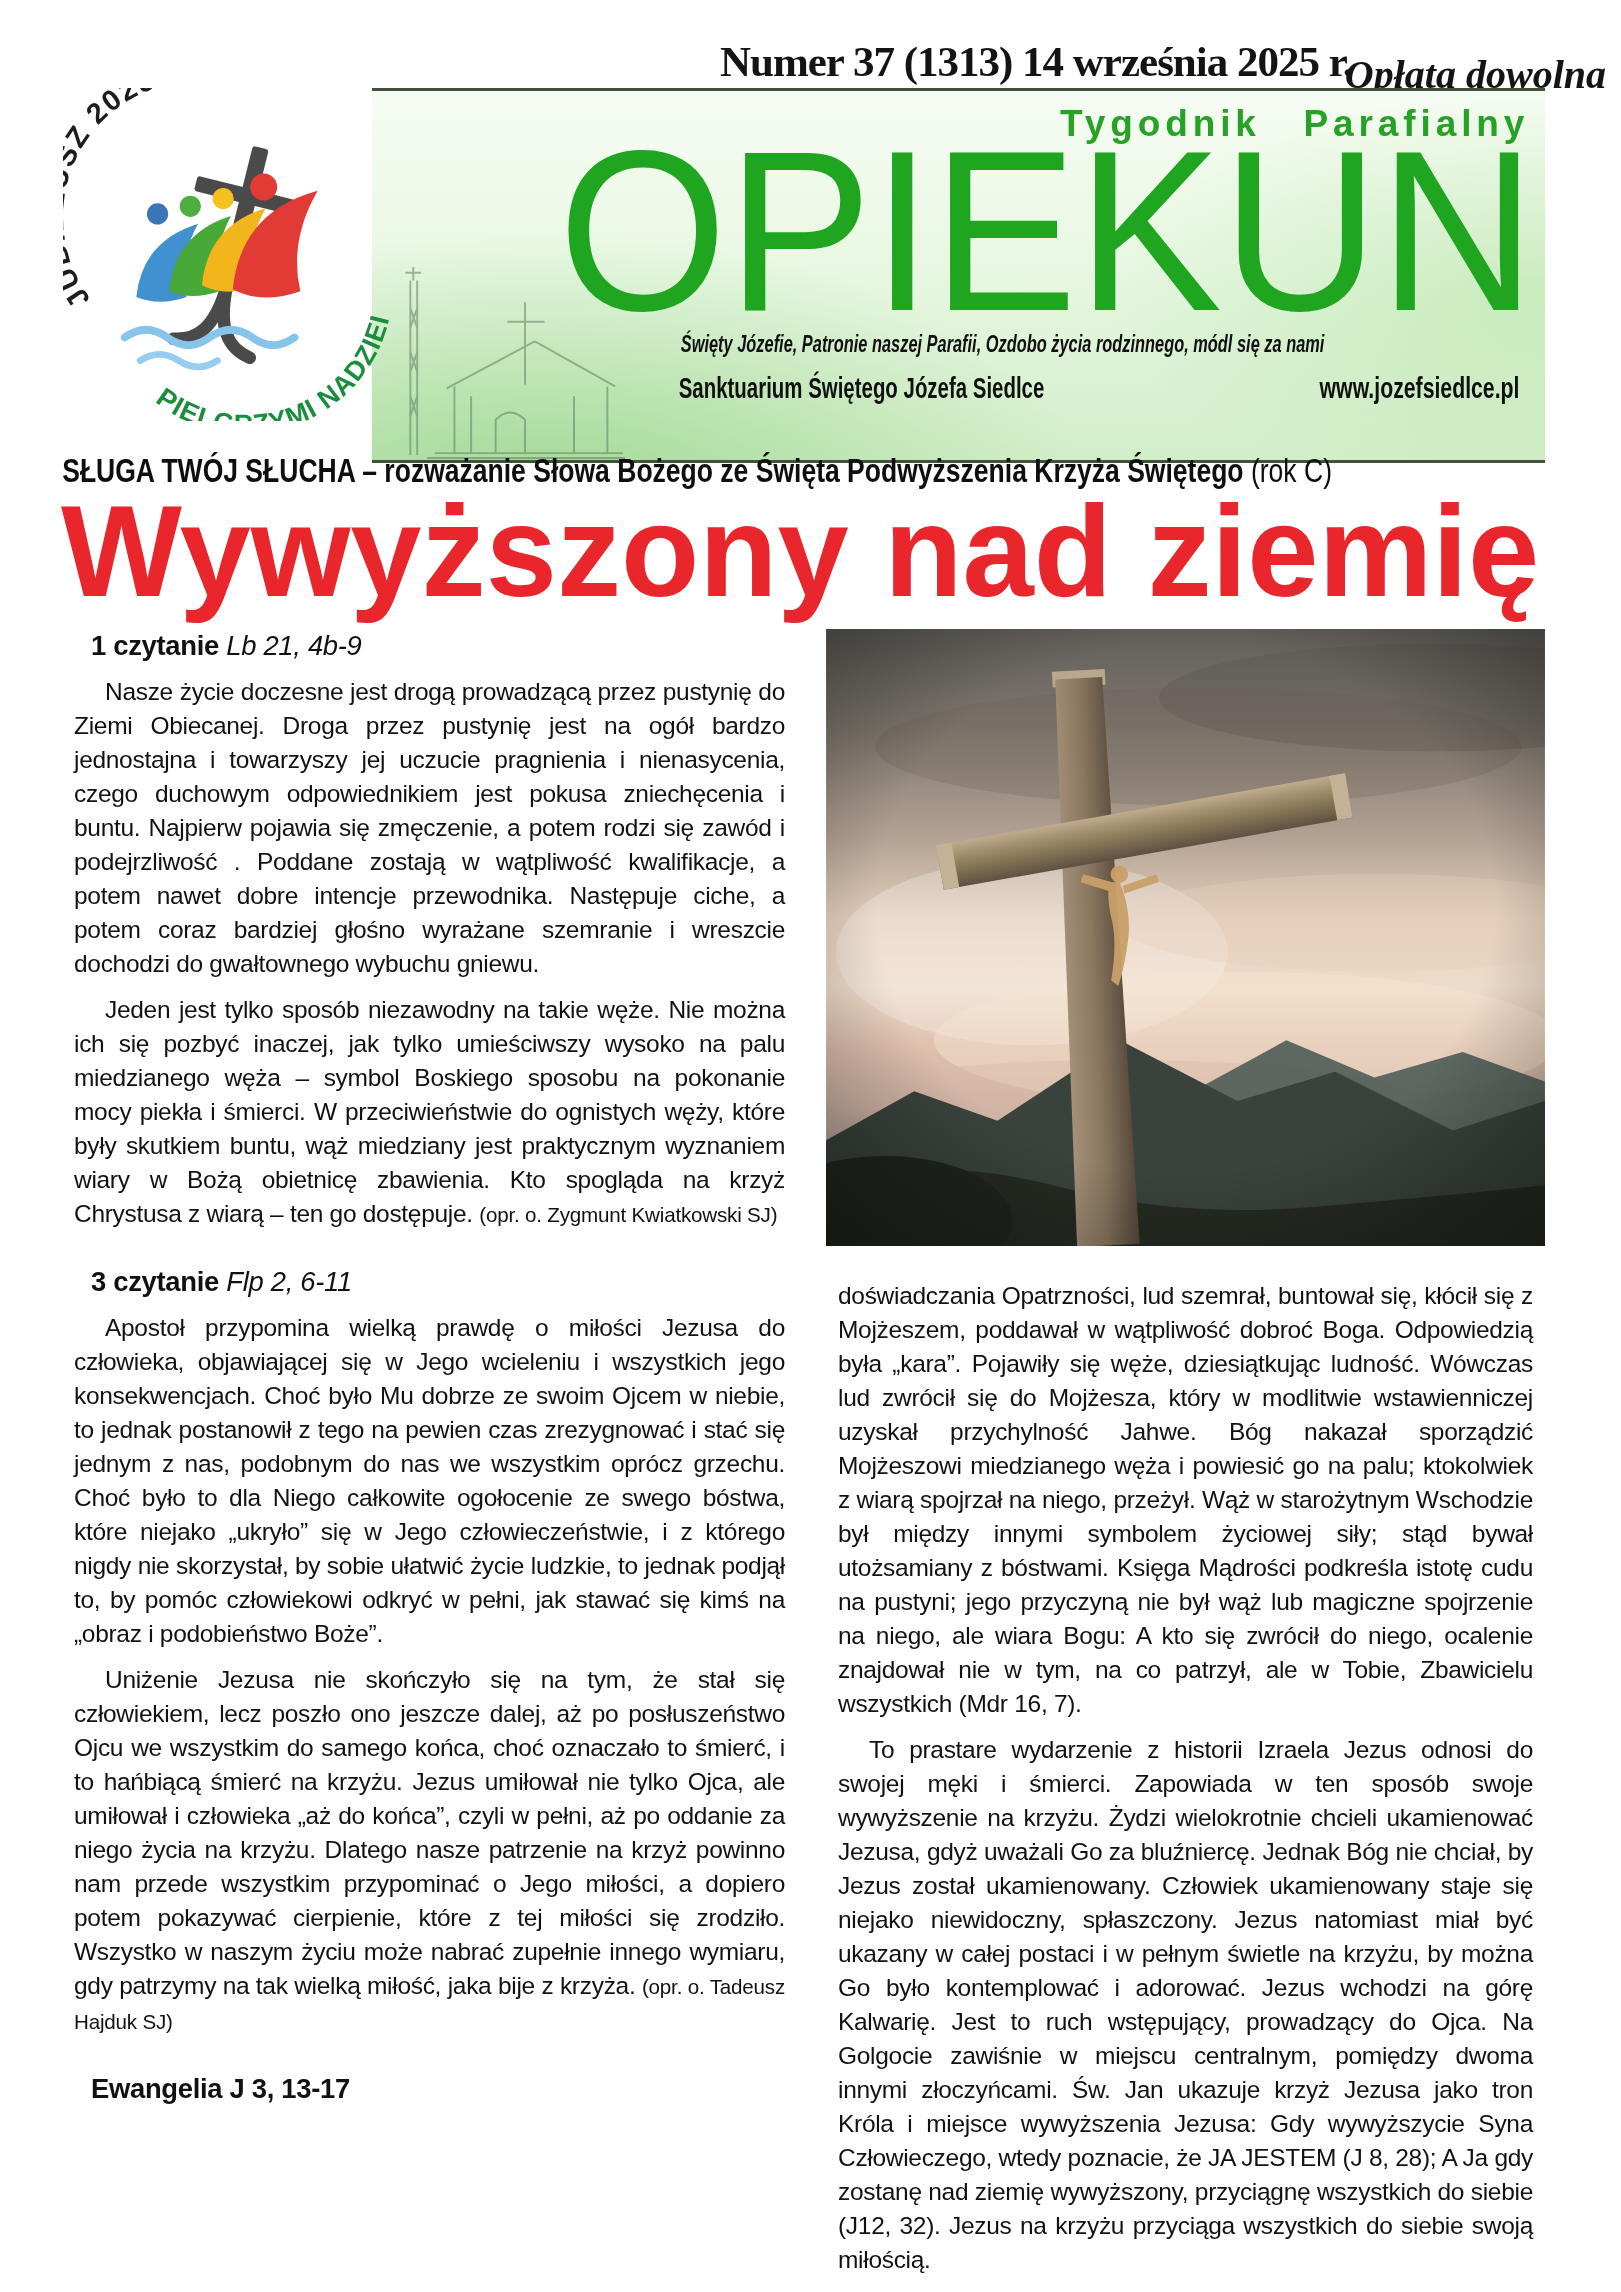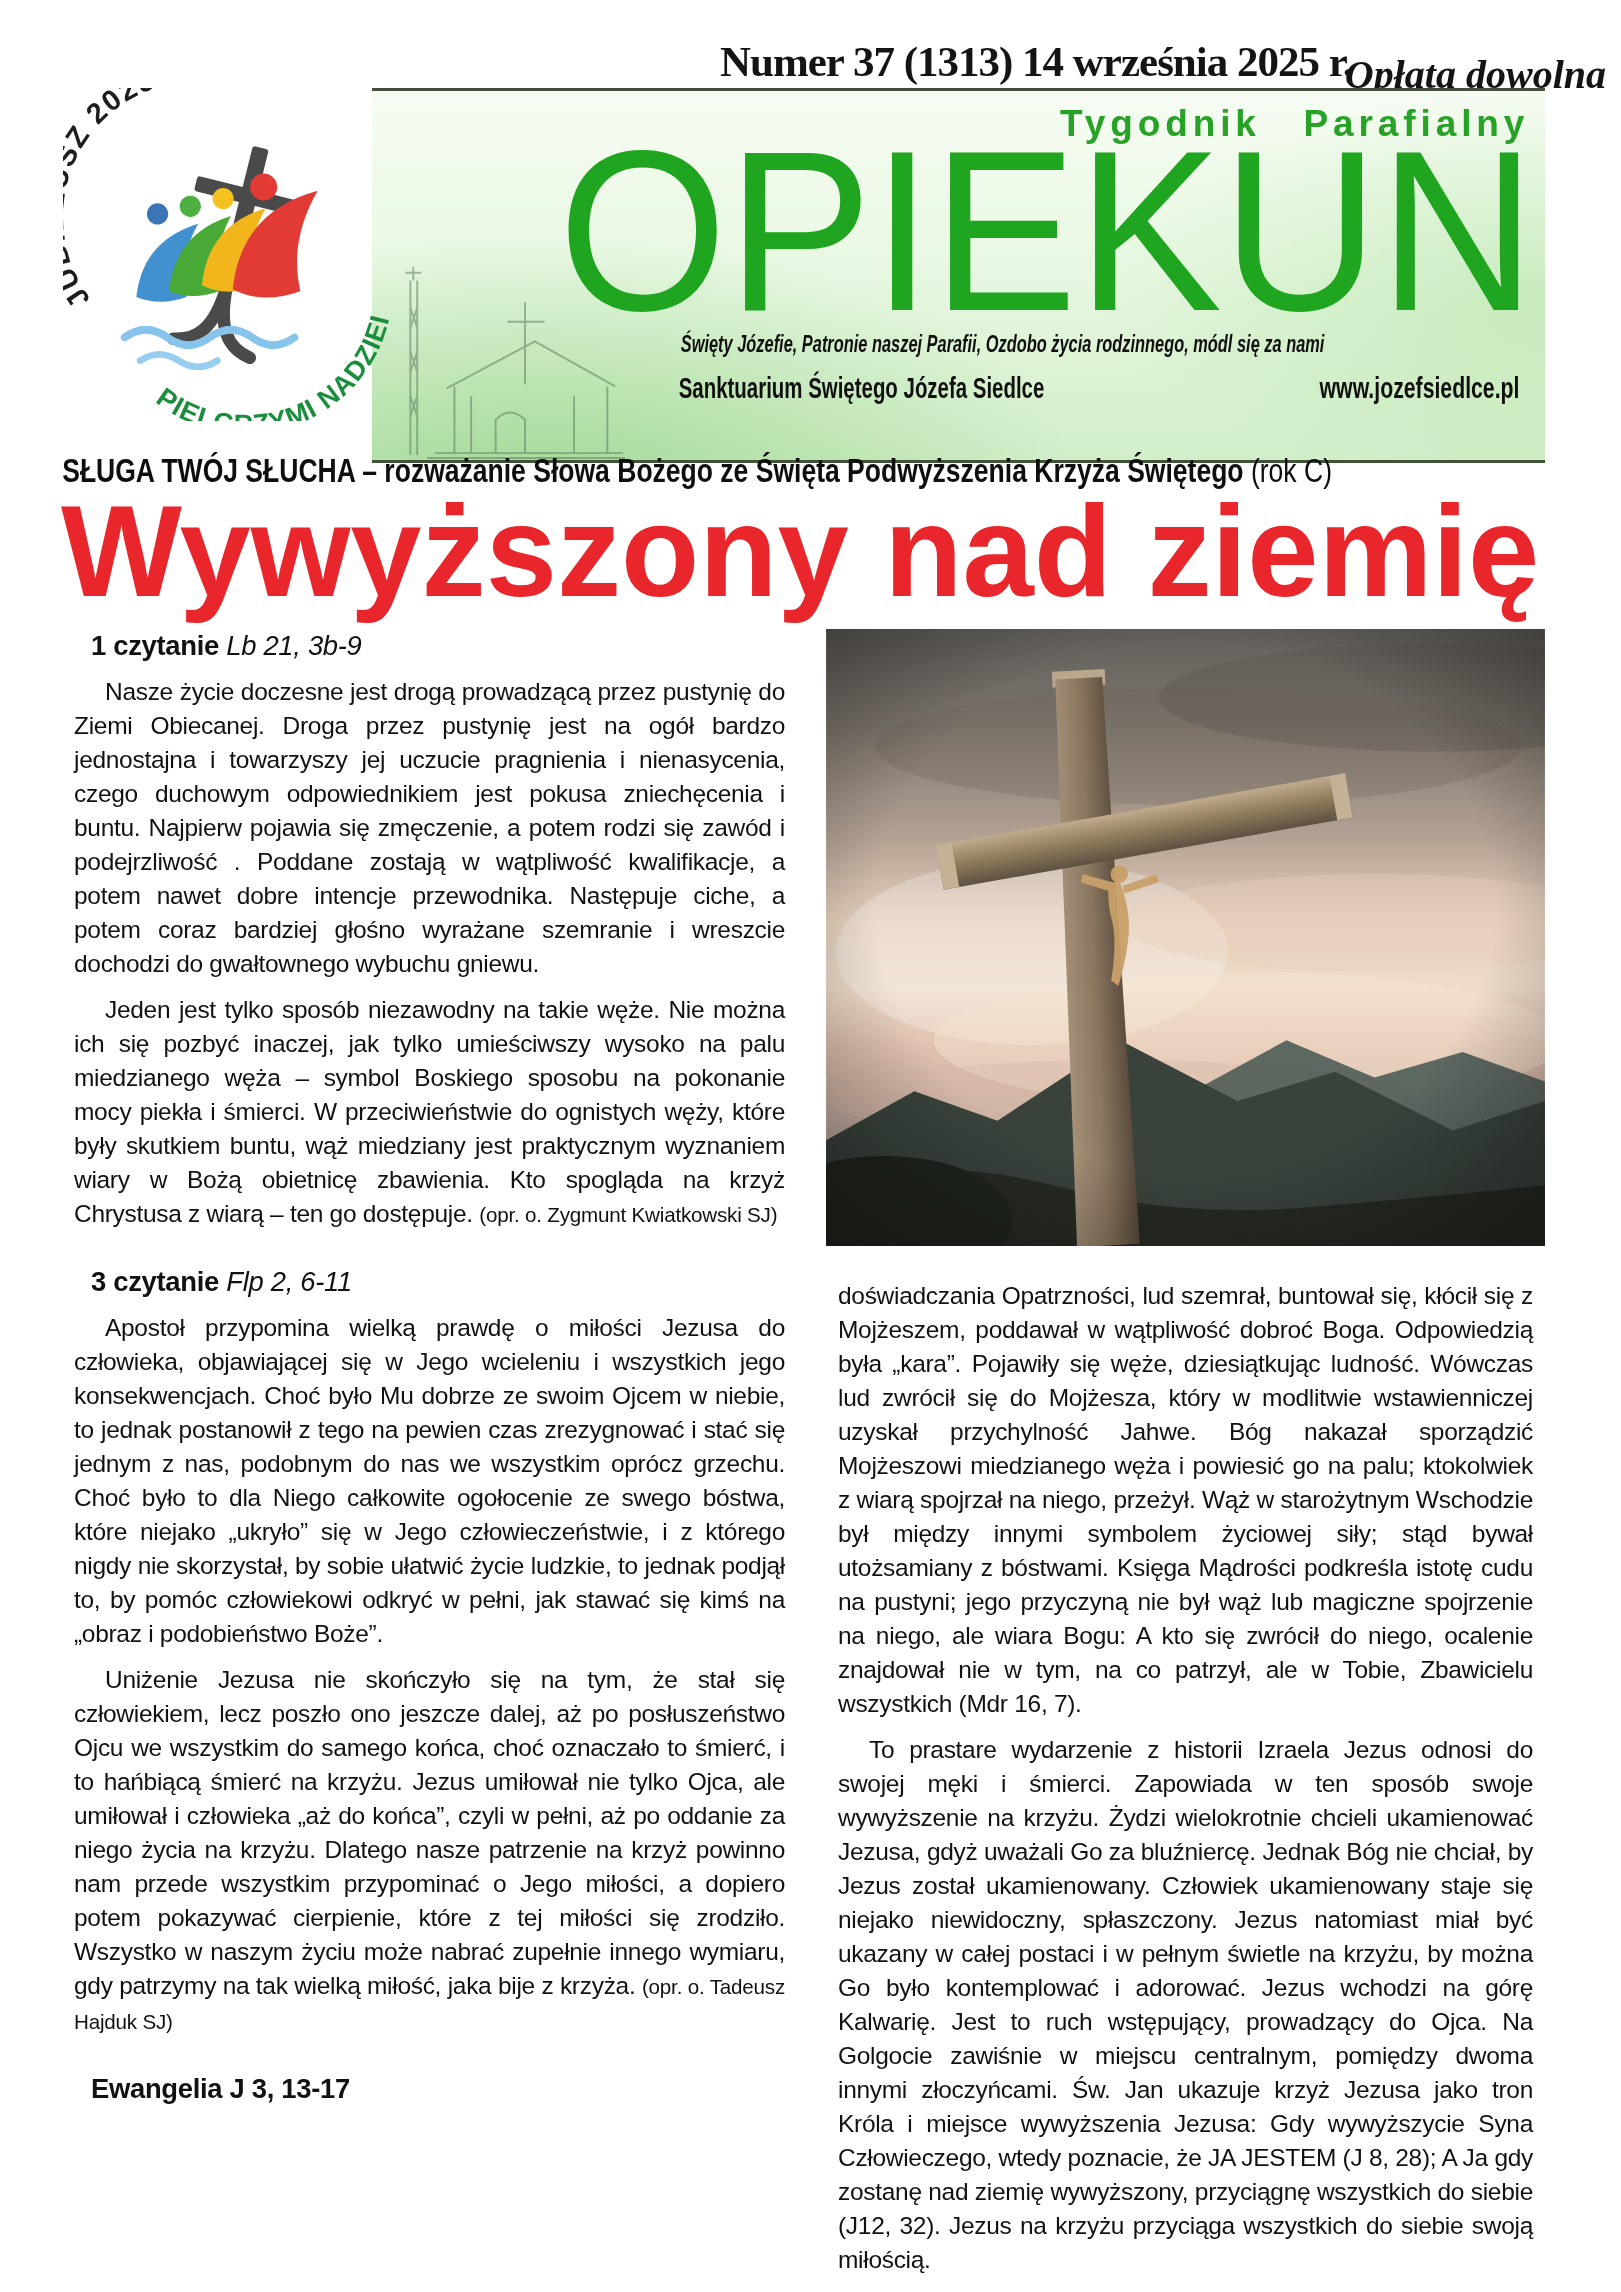--- a/index.html
+++ b/index.html
@@ -138,21 +138,21 @@
     </text>
   </svg>
 
   <svg class="headline-svg" width="1490" height="151" viewBox="0 0 1520 154">
     <text x="4" y="112" font-size="132" textLength="1508" lengthAdjust="spacingAndGlyphs">Wywyższony nad ziemię</text>
   </svg>
 
   <div class="columns">
 
     <div class="col col-left">
-      <p class="h"><b>1 czytanie</b> <i>Lb 21, 3b-9</i></p>
+      <p class="h"><b>1 czytanie</b> <i>Lb 21, 4b-9</i></p>
       <p class="p"><span>Nasze życie doczesne jest drogą prowadzącą przez pustynię do Ziemi Obiecanej. Droga przez pustynię jest na ogół bardzo jednostajna i towarzyszy jej uczucie pragnienia i nienasycenia, czego duchowym odpowiednikiem jest pokusa zniechęcenia i buntu. Najpierw pojawia się zmęczenie, a potem rodzi się zawód i podejrzliwość . Poddane zostają w wątpliwość kwalifikacje, a potem nawet dobre intencje przewodnika. Następuje ciche, a potem coraz bardziej głośno wyrażane szemranie i wreszcie dochodzi do gwałtownego wybuchu gniewu.</span></p>
       <p class="p"><span>Jeden jest tylko sposób niezawodny na takie węże. Nie można ich się pozbyć inaczej, jak tylko umieściwszy wysoko na palu miedzianego węża – symbol Boskiego sposobu na pokonanie mocy piekła i śmierci. W przeciwieństwie do ognistych węży, które były skutkiem buntu, wąż miedziany jest praktycznym wyznaniem wiary w Bożą obietnicę zbawienia. Kto spogląda na krzyż Chrystusa z wiarą – ten go dostępuje. </span><span class="attr">(opr. o. Zygmunt Kwiatkowski SJ)</span></p>
 
       <p class="h mt"><b>3 czytanie</b> <i>Flp 2, 6-11</i></p>
       <p class="p"><span>Apostoł przypomina wielką prawdę o miłości Jezusa do człowieka, objawiającej się w Jego wcieleniu i wszystkich jego konsekwencjach. Choć było Mu dobrze ze swoim Ojcem w niebie, to jednak postanowił z tego na pewien czas zrezygnować i stać się jednym z nas, podobnym do nas we wszystkim oprócz grzechu. Choć było to dla Niego całkowite ogołocenie ze swego bóstwa, które niejako „ukryło” się w Jego człowieczeństwie, i z którego nigdy nie skorzystał, by sobie ułatwić życie ludzkie, to jednak podjął to, by pomóc człowiekowi odkryć w pełni, jak stawać się kimś na „obraz i podobieństwo Boże”.</span></p>
       <p class="p"><span>Uniżenie Jezusa nie skończyło się na tym, że stał się człowiekiem, lecz poszło ono jeszcze dalej, aż po posłuszeństwo Ojcu we wszystkim do samego końca, choć oznaczało to śmierć, i to hańbiącą śmierć na krzyżu. Jezus umiłował nie tylko Ojca, ale umiłował i człowieka „aż do końca”, czyli w pełni, aż po oddanie za niego życia na krzyżu. Dlatego nasze patrzenie na krzyż powinno nam przede wszystkim przypominać o Jego miłości, a dopiero potem pokazywać cierpienie, które z tej miłości się zrodziło. Wszystko w naszym życiu może nabrać zupełnie innego wymiaru, gdy patrzymy na tak wielką miłość, jaka bije z krzyża. </span><span class="attr">(opr. o. Tadeusz Hajduk SJ)</span></p>
 
       <p class="h mt"><b>Ewangelia J 3, 13-17</b></p>
     </div>
 

